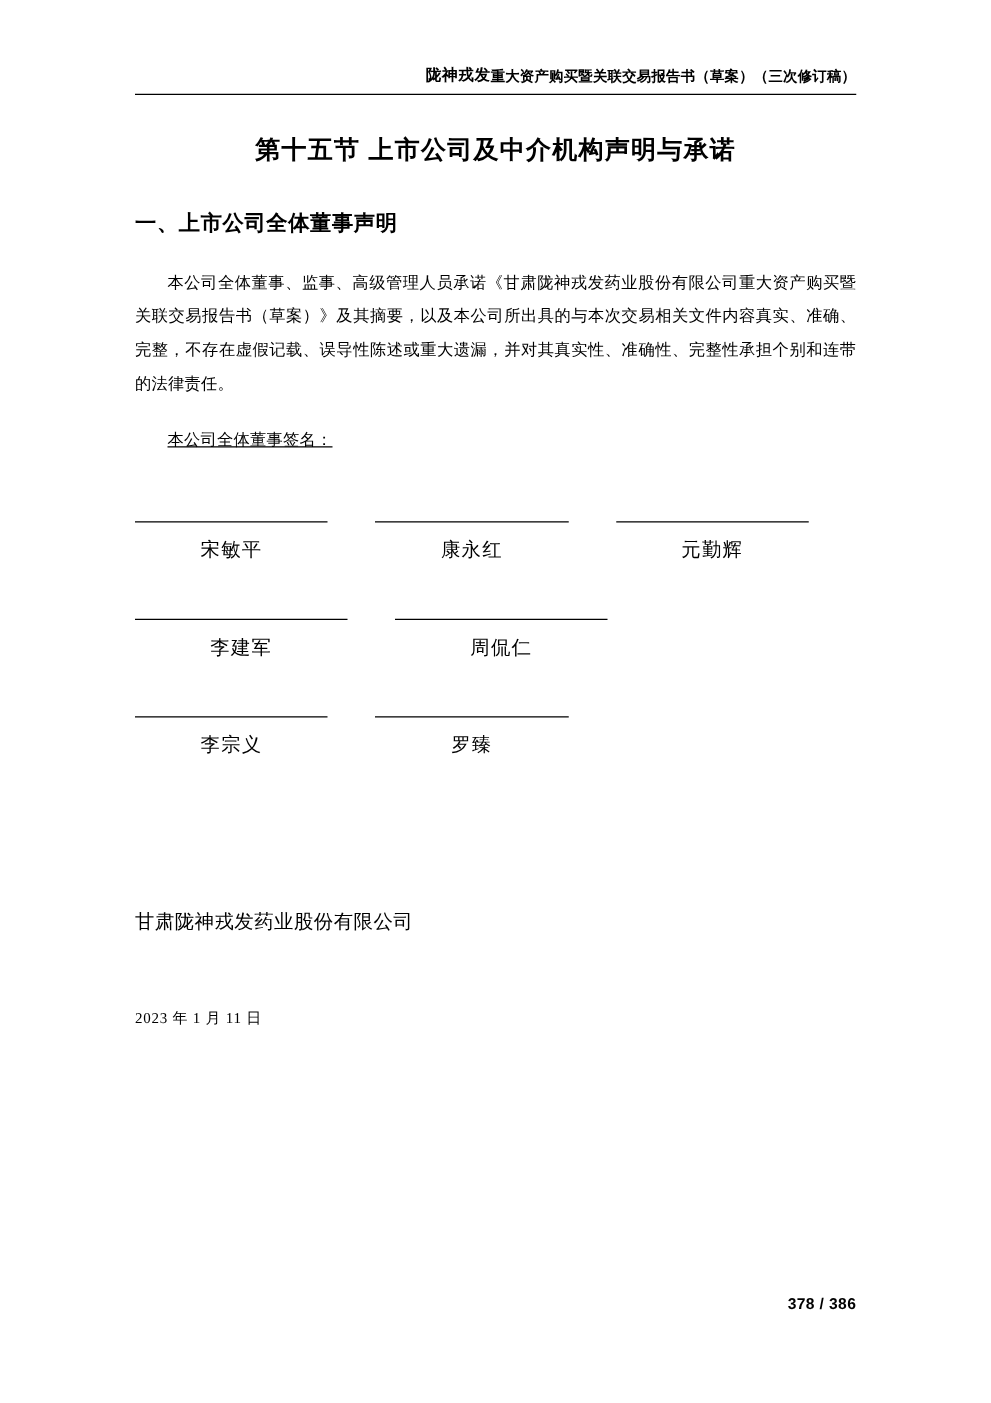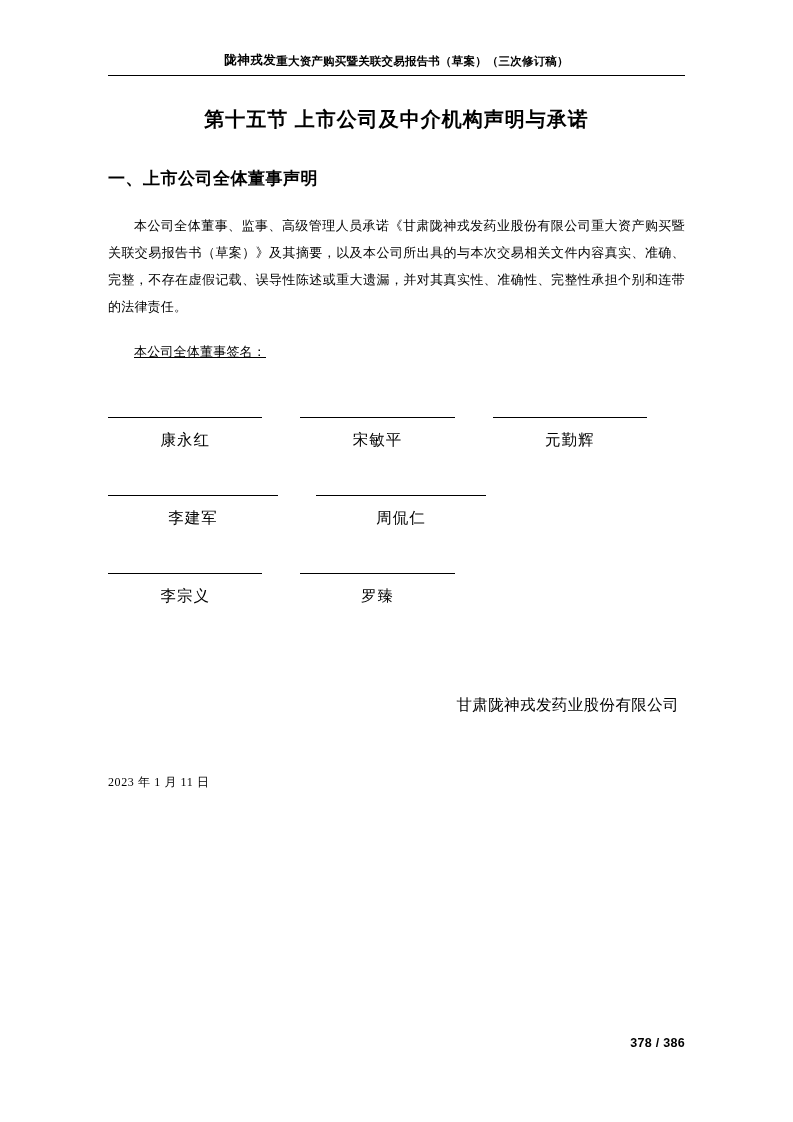--- a/index.html
+++ b/index.html
@@ -19,21 +19,21 @@
     width: 793px;
     height: 1122px;
     box-sizing: border-box;
     padding: 52px 108px 0 108px;
   }
 
   
   .doc-header {
     display: flex;
     align-items: flex-end;
-    justify-content: center;
+    justify-content: flex-end;
     font-family: "Liberation Sans", "DejaVu Sans", sans-serif;
     font-weight: bold;
     padding-bottom: 6px;
     border-bottom: 1.2px solid #000;
   }
   .doc-header .left {
     font-size: 12.5px;
     letter-spacing: 0.5px;
   }
   .doc-header .right {
@@ -94,22 +94,21 @@
     height: 0;
     margin-bottom: 12px;
   }
   .sign-name {
     font-size: 15.5px;
     letter-spacing: 1px;
   }
 
   
   .company-line {
-    margin-top: 88px;
-    text-align: right;
+    margin-top: 120px;
     font-size: 15.5px;
     letter-spacing: 0.4px;
     padding-right: 6px;
   }
   .date-line {
     margin-top: 58px;
     text-align: left;
     font-size: 12px;
     letter-spacing: 0.6px;
     padding-right: 14px;
@@ -140,25 +139,25 @@
 
   <div class="para">本公司全体董事、监事、高级管理人员承诺《甘肃陇神戎发药业股份有限公司重大资产购买暨关联交易报告书（草案）》及其摘要，以及本公司所出具的与本次交易相关文件内容真实、准确、完整，不存在虚假记载、误导性陈述或重大遗漏，并对其真实性、准确性、完整性承担个别和连带的法律责任。</div>
 
   <div class="para tight">本公司全体董事签名：</div>
 
   <div class="sign-block">
 
     <div class="sign-row">
       <div class="sign-cell">
         <div class="rule"></div>
-        <div class="sign-name">康永红</div>
+        <div class="sign-name">宋敏平</div>
       </div>
       <div class="sign-cell">
         <div class="rule"></div>
-        <div class="sign-name">宋敏平</div>
+        <div class="sign-name">康永红</div>
       </div>
       <div class="sign-cell">
         <div class="rule"></div>
         <div class="sign-name">元勤辉</div>
       </div>
     </div>
 
     <div class="sign-row">
       <div class="sign-cell">
         <div class="rule"></div>

